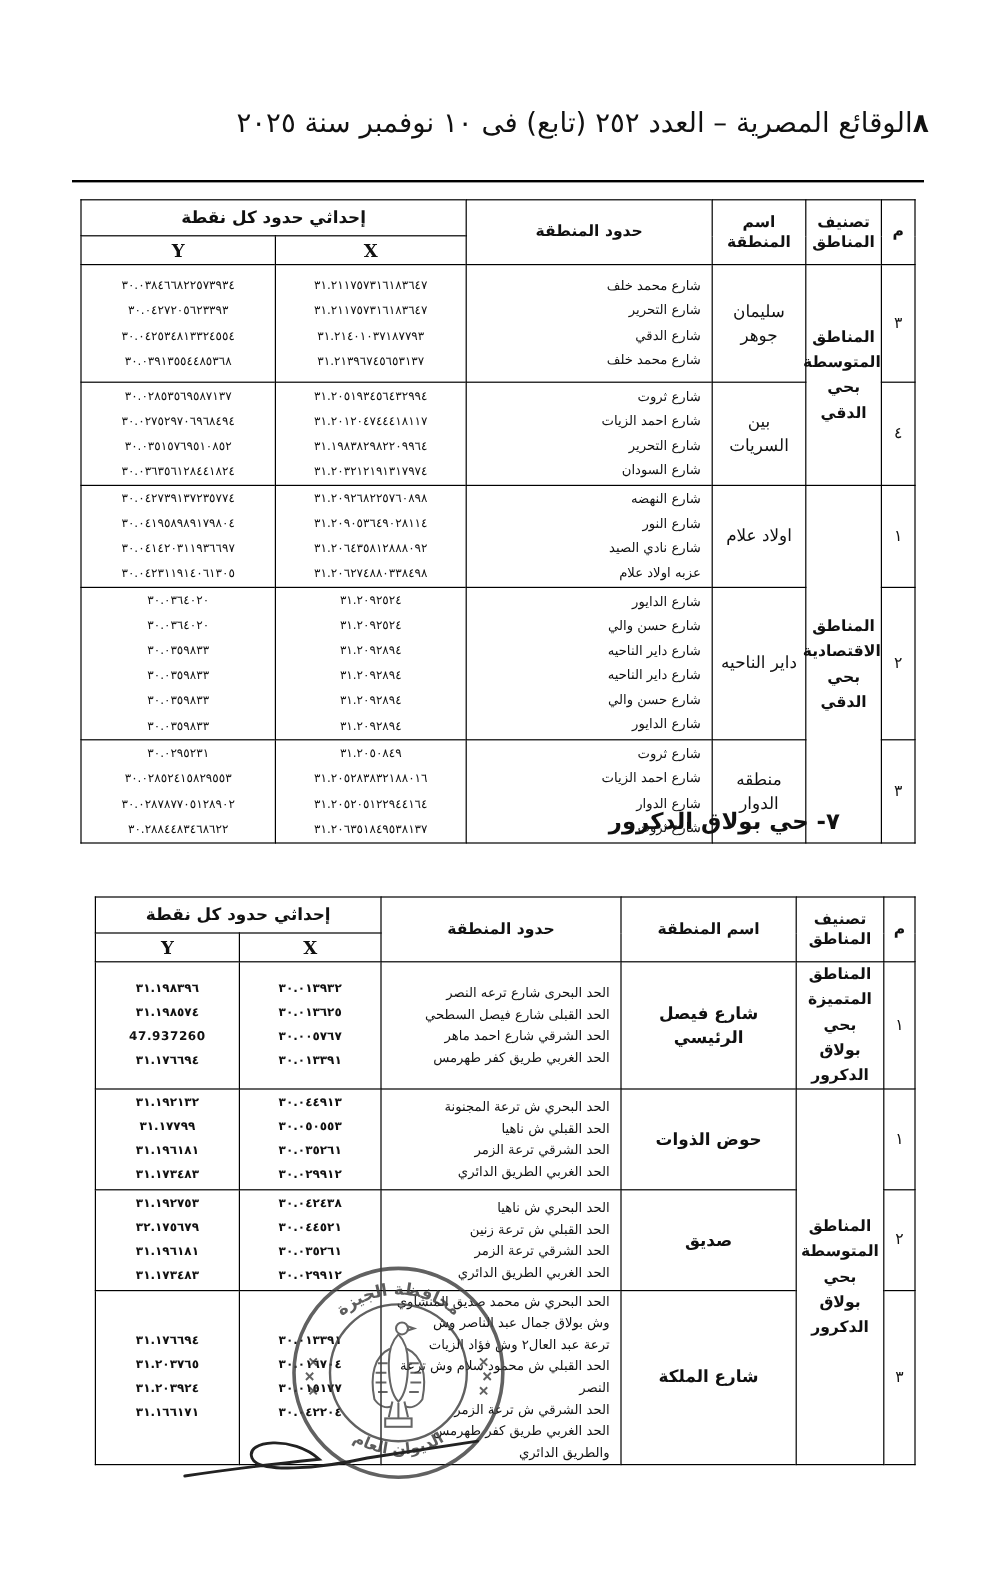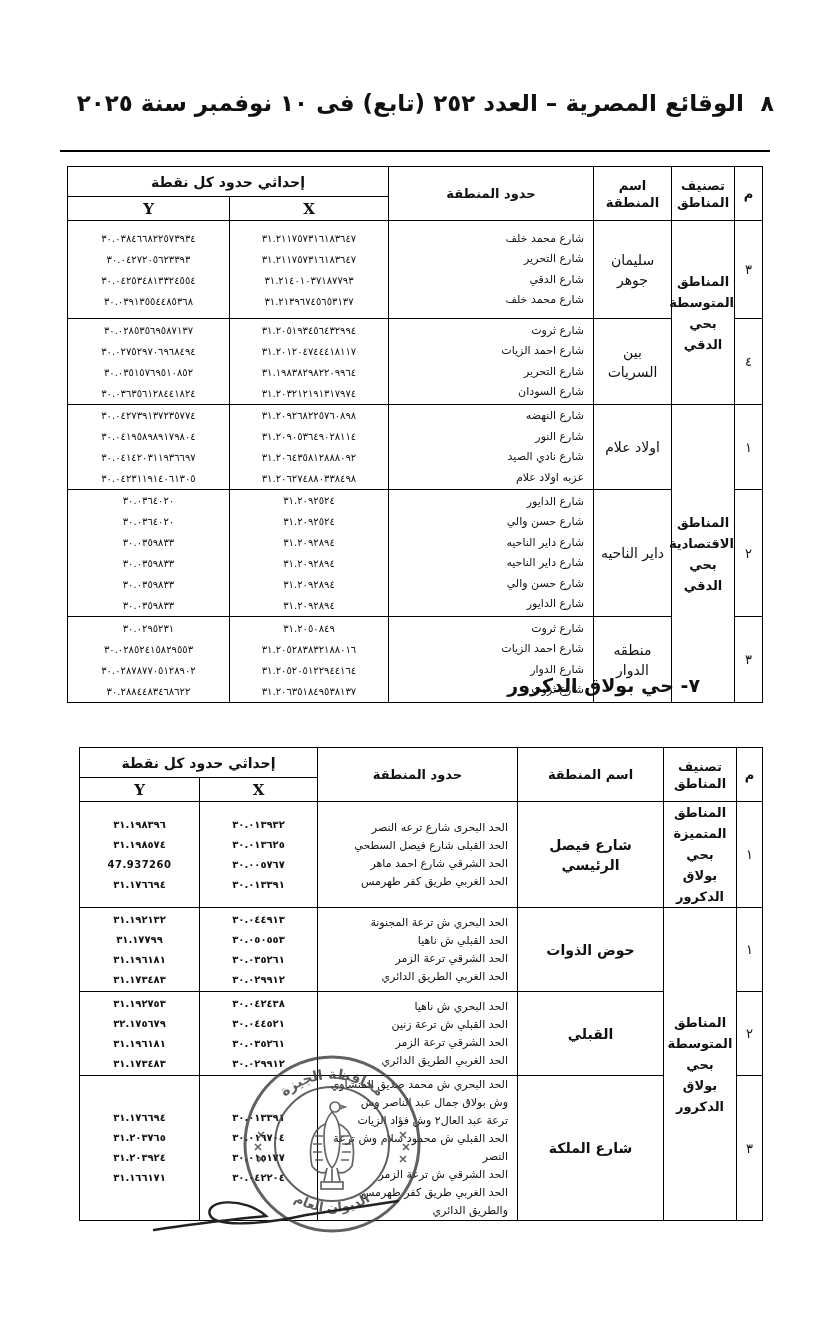--- a/index.html
+++ b/index.html
@@ -12,21 +12,21 @@
     direction: rtl;
     overflow: hidden;
   }
 
   
   .page-header {
     position: absolute; top: 90px; right: 52px; left: 60px;
     display: flex; align-items: baseline;
   }
   .page-number { font-size: 22px; font-weight: bold; padding-right: 4px; }
-  .gazette-title { flex: 1; text-align: center; font-size: 23px; font-weight: bold; letter-spacing: 0.2px; }
+  .gazette-title { flex: 1; text-align: right; font-size: 23px; font-weight: normal; letter-spacing: 0.2px; }
   .header-rule {
     position: absolute; top: 150px; left: 60px; width: 710px;
     border-top: 2.5px solid #000;
   }
 
   
   table { border-collapse: collapse; table-layout: fixed; direction: rtl; }
   th, td { border: 1.6px solid #000; vertical-align: middle; }
   th { font-weight: bold; }
 
@@ -304,21 +304,21 @@
         </td>
       <td class="coord-cell">
           <div>٣١.١٩٢١٣٢</div>
           <div>٣١.١٧٧٩٩</div>
           <div>٣١.١٩٦١٨١</div>
           <div>٣١.١٧٣٤٨٣</div>
         </td>
     </tr>
     <tr class="t2r3">
       <td class="idx-cell">٢</td>
-      <td class="name-cell">القبلي</td>
+      <td class="name-cell">صديق</td>
       <td class="bounds-cell">
           <div>الحد البحري ش ناهيا</div>
           <div>الحد القبلي ش ترعة زنين</div>
           <div>الحد الشرقي ترعة الزمر</div>
           <div>الحد الغربي الطريق الدائري</div>
         </td>
       <td class="coord-cell">
           <div>٣٠.٠٤٢٤٣٨</div>
           <div>٣٠.٠٤٤٥٢١</div>
           <div>٣٠.٠٣٥٢٦١</div>

